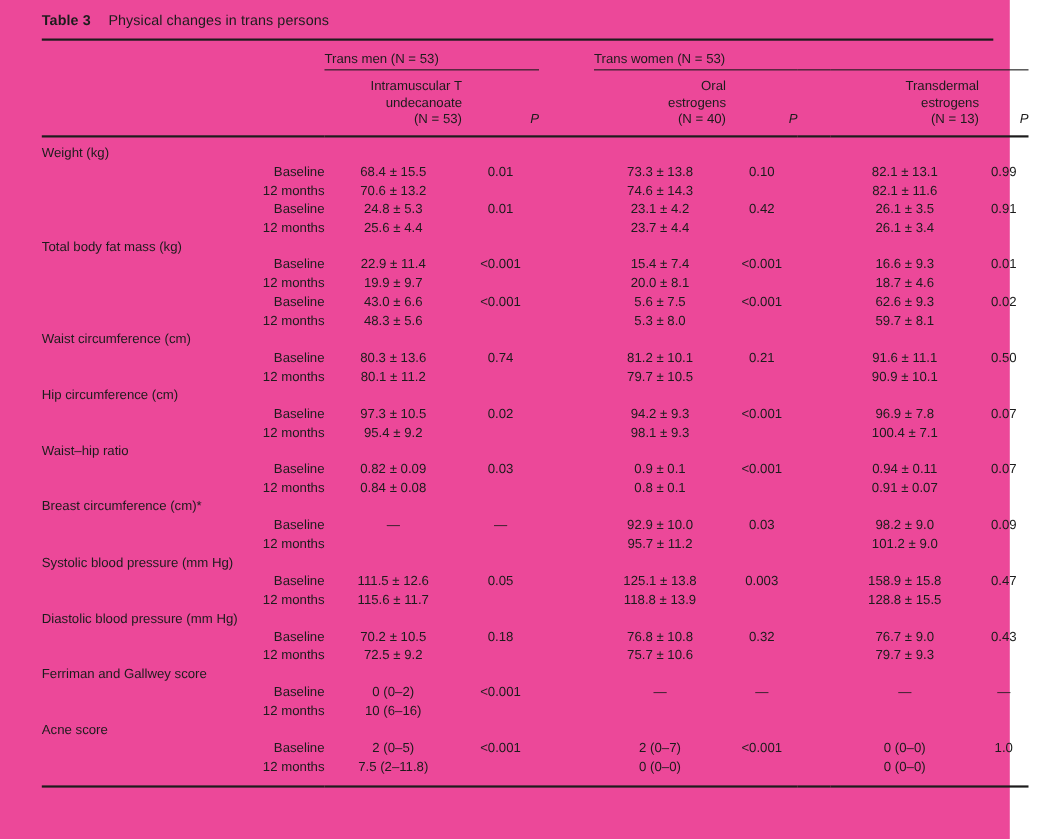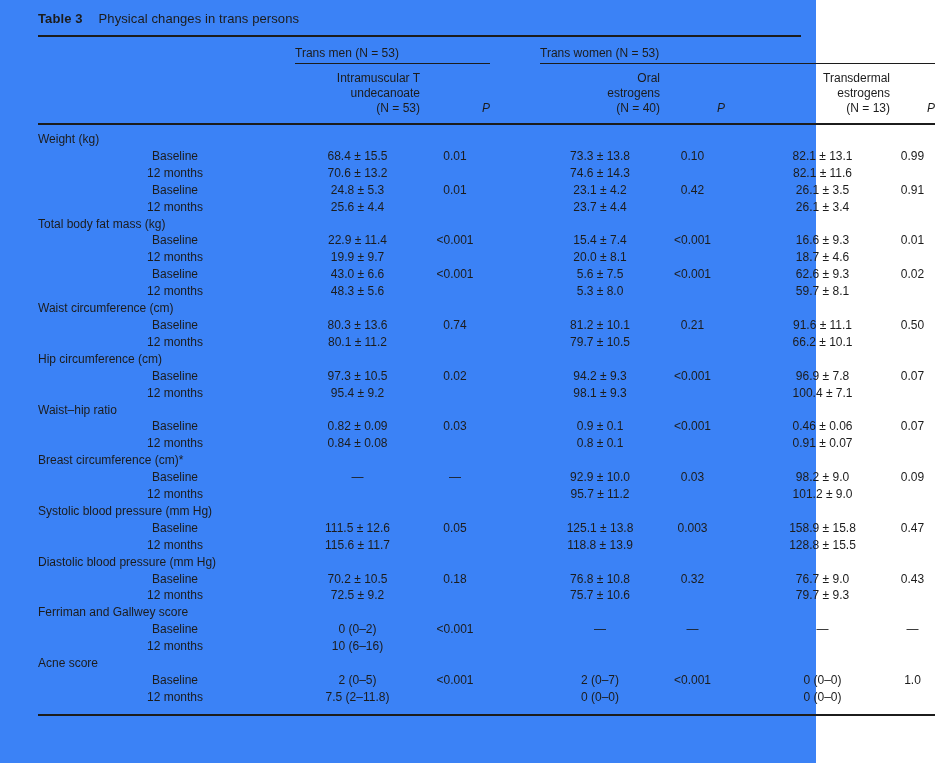--- a/index.html
+++ b/index.html
@@ -3,25 +3,25 @@
 <meta charset="utf-8">
 <style>
   html, body {
     margin: 0;
     padding: 0;
     background: #ffffff;
     font-family: "Liberation Sans", "DejaVu Sans", sans-serif;
     color: #1c1c1c;
   }
   .page {
-    width: 816px;
+    width: 918px;
     height: 763px;
     box-sizing: border-box;
     padding: 11px 15px 0 38px;
-    background: #3b82f6;
+    background: #ec4899;
   }
   .caption {
     font-size: 13px;
     padding-bottom: 9px;
     border-bottom: 2px solid #1c1c1c;
     letter-spacing: 0.1px;
   }
   .caption .cap-label { font-weight: bold; }
   .caption .cap-title { margin-left: 16px; }
 
@@ -57,21 +57,21 @@
   }
   tr.sub-row th.pcol { font-style: italic; }
   
   tbody td {
     line-height: 16.9px;
     white-space: nowrap;
   }
   tbody tr:first-child td { padding-top: 6px; }
   tbody tr.last-row td { padding-bottom: 8px; border-bottom: 2px solid #1c1c1c; }
   td.sec  { text-align: left; }
-  td.rowlabel { padding-left: 17px; text-align: center; }
+  td.rowlabel { padding-left: 17px; text-align: right; }
   td.vcell { text-align: center; }
   td.pcell { text-align: center; }
 </style>
 </head>
 <body>
 
 <div class="page">
 
   <div class="caption">
     <span class="cap-label">Table 3</span><span class="cap-title">Physical changes in trans persons</span>
@@ -224,21 +224,21 @@
           <td class="pcell">0.50</td>
         </tr>
         <tr>
           <td class="rowlabel">12 months</td>
           <td class="vcell">80.1 ± 11.2</td>
           <td class="pcell"></td>
           <td></td>
           <td class="vcell">79.7 ± 10.5</td>
           <td class="pcell"></td>
           <td></td>
-          <td class="vcell">66.2 ± 10.1</td>
+          <td class="vcell">90.9 ± 10.1</td>
           <td class="pcell"></td>
         </tr>
         <tr>
           <td colspan="9" class="sec">Hip circumference (cm)</td>
         </tr>
         <tr>
           <td class="rowlabel">Baseline</td>
           <td class="vcell">97.3 ± 10.5</td>
           <td class="pcell">0.02</td>
           <td></td>
@@ -263,21 +263,21 @@
           <td colspan="9" class="sec">Waist–hip ratio</td>
         </tr>
         <tr>
           <td class="rowlabel">Baseline</td>
           <td class="vcell">0.82 ± 0.09</td>
           <td class="pcell">0.03</td>
           <td></td>
           <td class="vcell">0.9 ± 0.1</td>
           <td class="pcell">&lt;0.001</td>
           <td></td>
-          <td class="vcell">0.46 ± 0.06</td>
+          <td class="vcell">0.94 ± 0.11</td>
           <td class="pcell">0.07</td>
         </tr>
         <tr>
           <td class="rowlabel">12 months</td>
           <td class="vcell">0.84 ± 0.08</td>
           <td class="pcell"></td>
           <td></td>
           <td class="vcell">0.8 ± 0.1</td>
           <td class="pcell"></td>
           <td></td>

